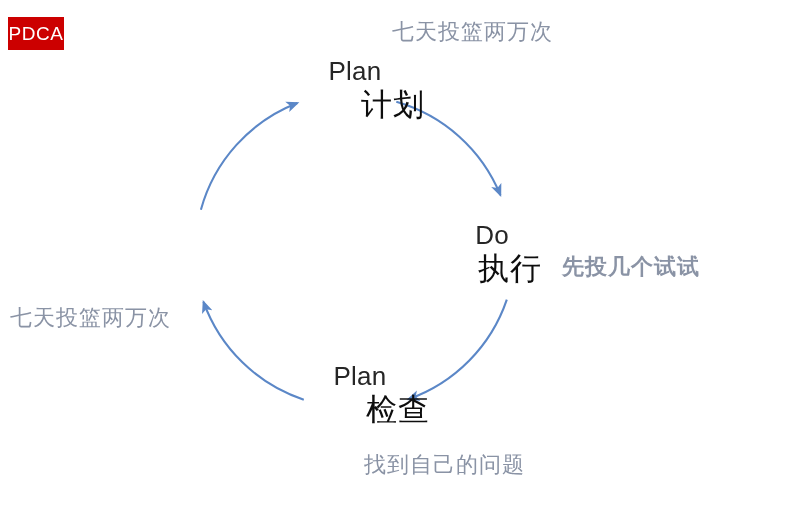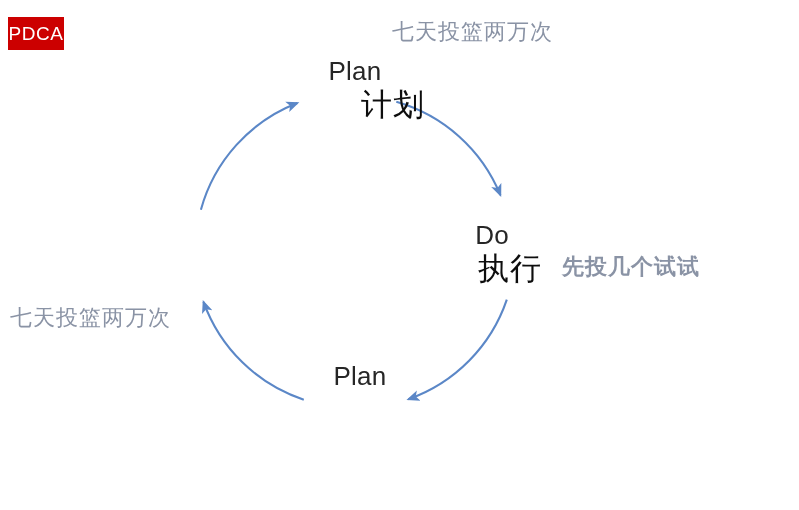--- a/index.html
+++ b/index.html
@@ -118,25 +118,27 @@
     <span class="zh">计划</span>
   </div>
 
   <div class="node node-do">
     <span class="en">Do</span>
     <span class="zh">执行</span>
   </div>
 
   <div class="node node-check">
     <span class="en">Plan</span>
+    <span class="zh">检查</span>
   </div>
 
   <div class="node node-action">
   </div>
 
   <div class="anno anno-top">七天投篮两万次</div>
 
   <div class="anno anno-right">先投几个试试</div>
 
+  <div class="anno anno-bottom">找到自己的问题</div>
 
   <div class="anno anno-left">七天投篮两万次</div>
 
 </div>
 
 </body></html>

